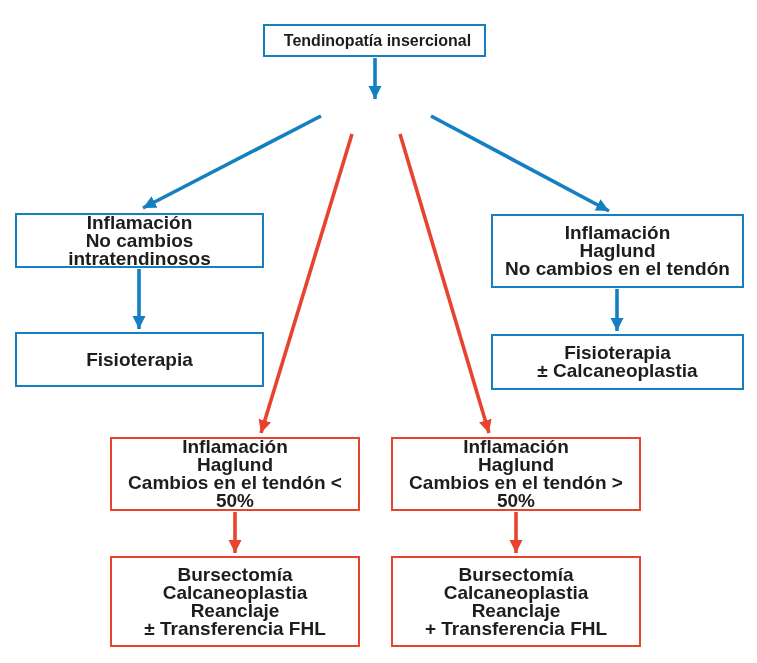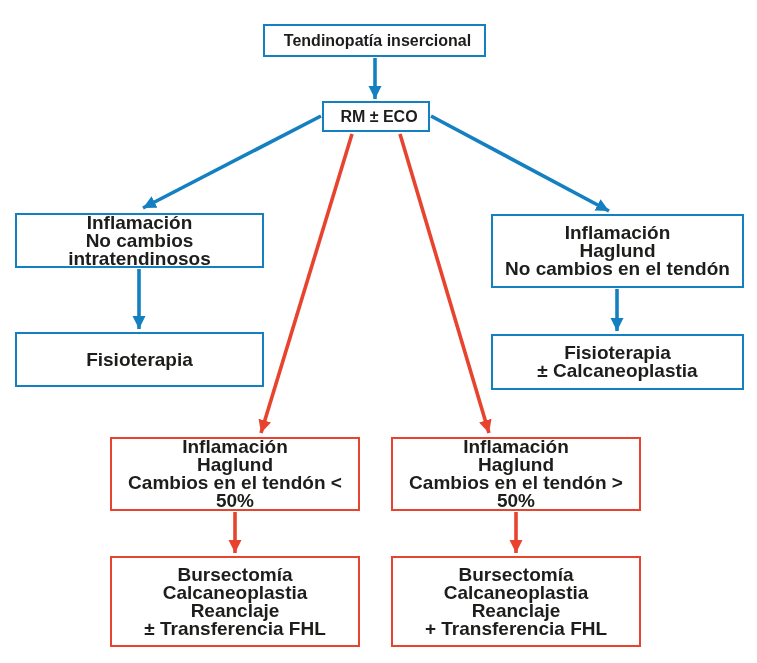--- a/index.html
+++ b/index.html
@@ -86,21 +86,20 @@
 
     <line x1="617" y1="289" x2="617" y2="331" marker-end="url(#ah-blue)" stroke="#1480c2"></line>
 
     <line x1="235" y1="512" x2="235" y2="553" marker-end="url(#ah-red)" stroke="#e8432e"></line>
 
     <line x1="516" y1="512" x2="516" y2="553" marker-end="url(#ah-red)" stroke="#e8432e"></line>
   </svg>
 
   <div id="n-root" class="node blue-node title">Tendinopatía insercional</div>
 
-  <div id="n-decision" class="node blue-node title">RM ± ECO</div>
 
   <div id="n-left-cond" class="node blue-node">Inflamación
 No cambios intratendinosos</div>
 
   <div id="n-left-out" class="node blue-node">Fisioterapia</div>
 
   <div id="n-right-cond" class="node blue-node">Inflamación
 Haglund
 No cambios en el tendón</div>
 

